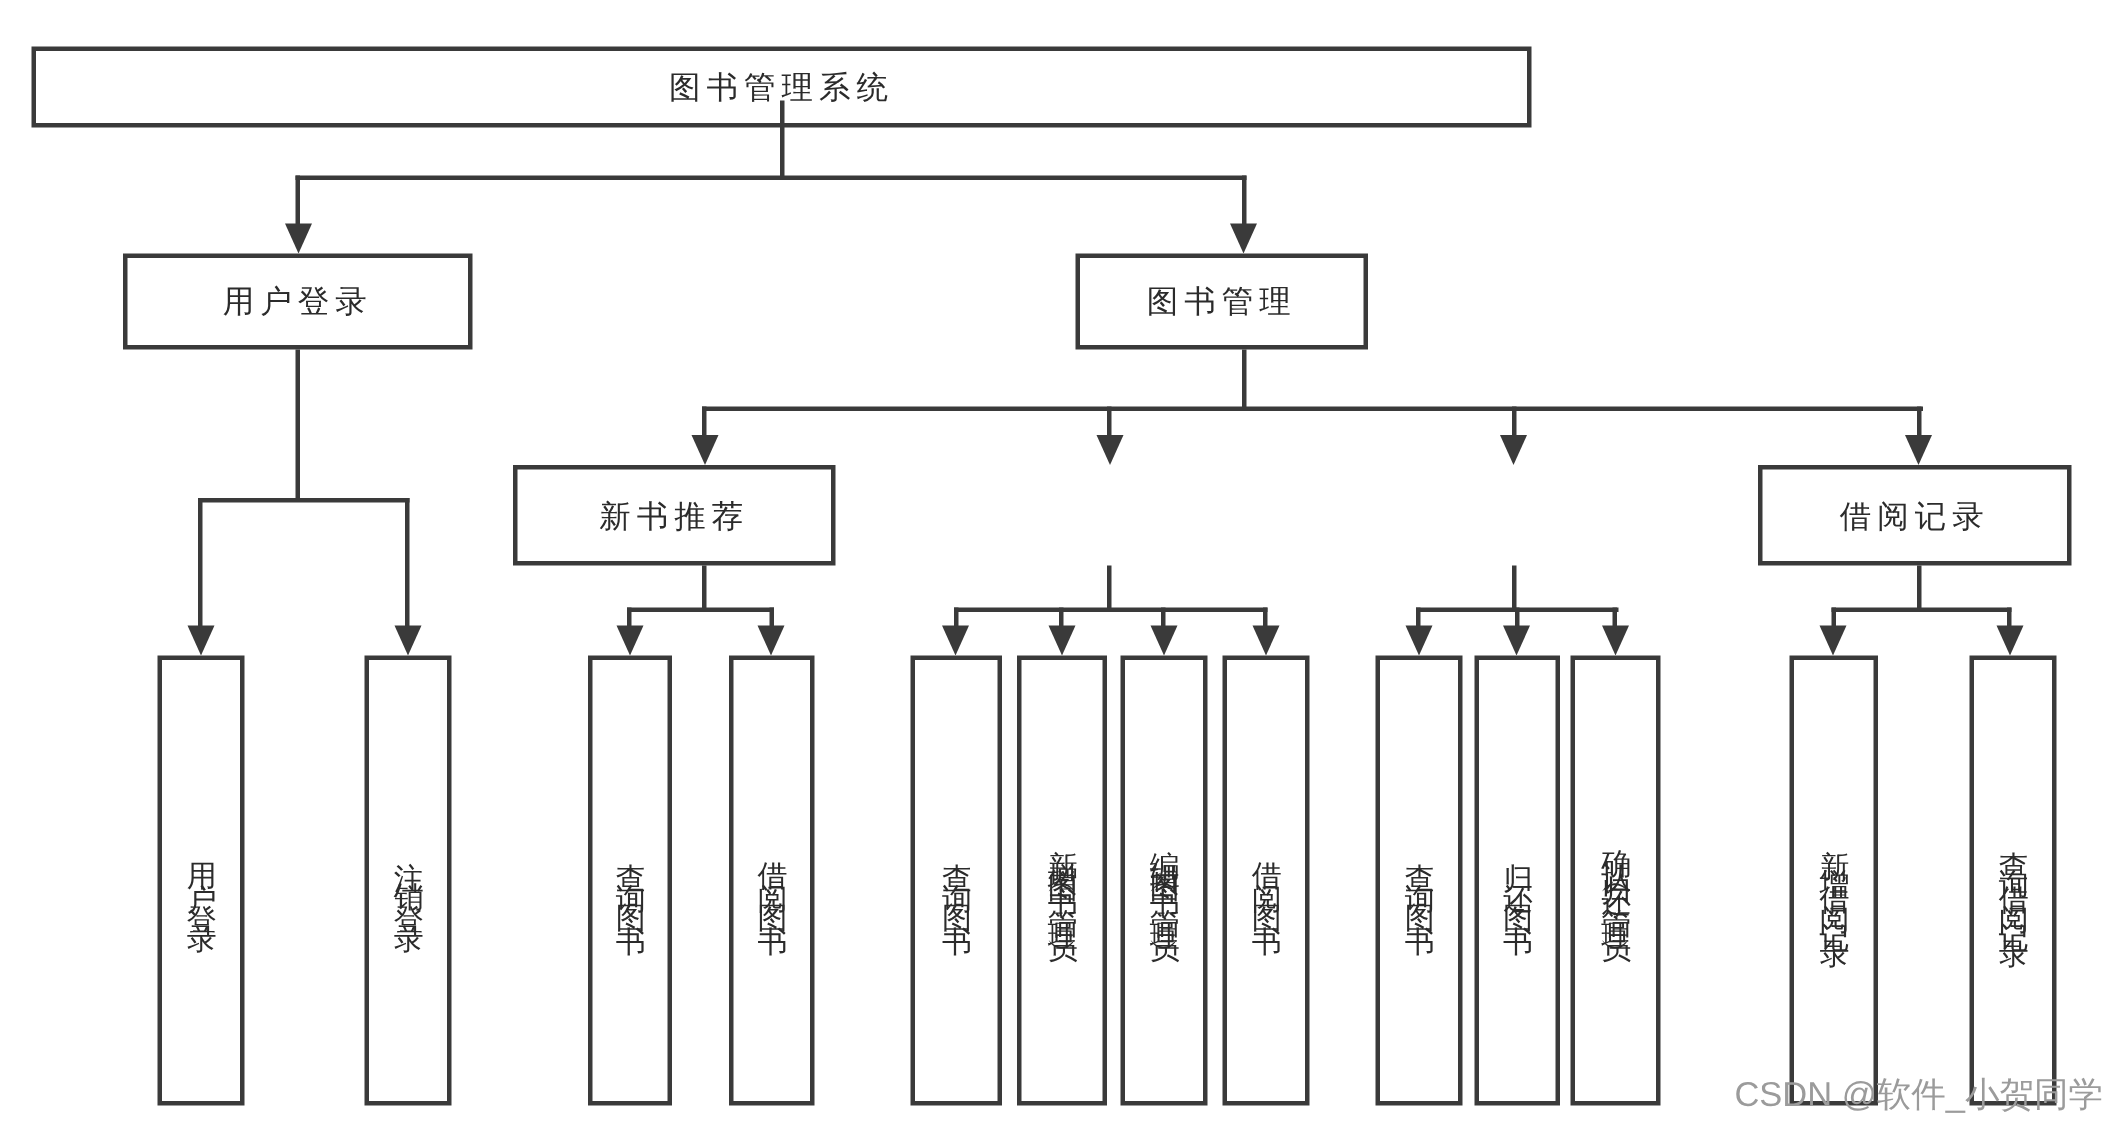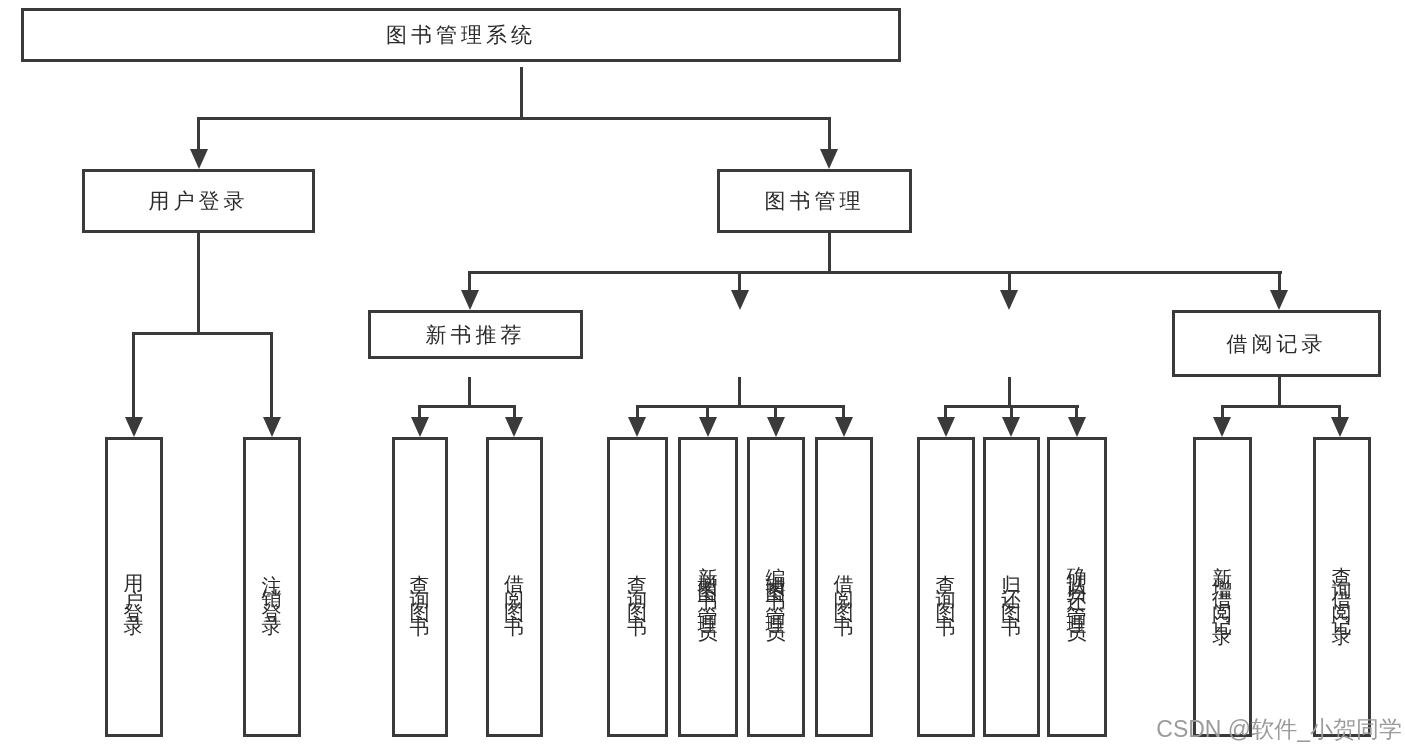--- a/index.html
+++ b/index.html
@@ -31,21 +31,21 @@
   .watermark{
     position:absolute;right:3px;bottom:2px;font-size:23px;
     color:var(--watermark);white-space:nowrap;z-index:5;
   }
 </style>
 </head>
 <body>
 
 <div class="canvas">
 
-  <div class="box h" style="left:21px;top:8px;width:880px;height:54px">
+  <div class="box h" style="left:21px;top:31px;width:1000px;height:54px">
     <span>图书管理系统</span>
   </div>
 
   <div class="line" style="left:520px;top:67px;width:3px;height:51px"></div>
   <div class="line" style="left:197px;top:117px;width:634px;height:3px"></div>
   <div class="line" style="left:197px;top:117px;width:3px;height:33px"></div>
   <div class="line" style="left:828px;top:117px;width:3px;height:33px"></div>
   <div class="arrow" style="left:190px;top:149px"></div>
   <div class="arrow" style="left:820px;top:149px"></div>
 
@@ -67,21 +67,21 @@
   <div class="line" style="left:468px;top:271px;width:814px;height:3px"></div>
   <div class="line" style="left:468px;top:271px;width:3px;height:21px"></div>
   <div class="line" style="left:738px;top:271px;width:3px;height:21px"></div>
   <div class="line" style="left:1008px;top:271px;width:3px;height:21px"></div>
   <div class="line" style="left:1278px;top:271px;width:3px;height:21px"></div>
   <div class="arrow" style="left:461px;top:290px"></div>
   <div class="arrow" style="left:731px;top:290px"></div>
   <div class="arrow" style="left:1000px;top:290px"></div>
   <div class="arrow" style="left:1270px;top:290px"></div>
 
-  <div class="box h" style="left:368px;top:310px;width:215px;height:49px">
+  <div class="box h" style="left:342px;top:310px;width:215px;height:67px">
     <span>新书推荐</span>
   </div>
   <div class="box h" style="left:1172px;top:310px;width:209px;height:67px">
     <span>借阅记录</span>
   </div>
 
   <div class="line" style="left:468px;top:377px;width:3px;height:29px"></div>
   <div class="line" style="left:738px;top:377px;width:3px;height:29px"></div>
   <div class="line" style="left:1008px;top:377px;width:3px;height:29px"></div>
   <div class="line" style="left:1278px;top:377px;width:3px;height:29px"></div>

